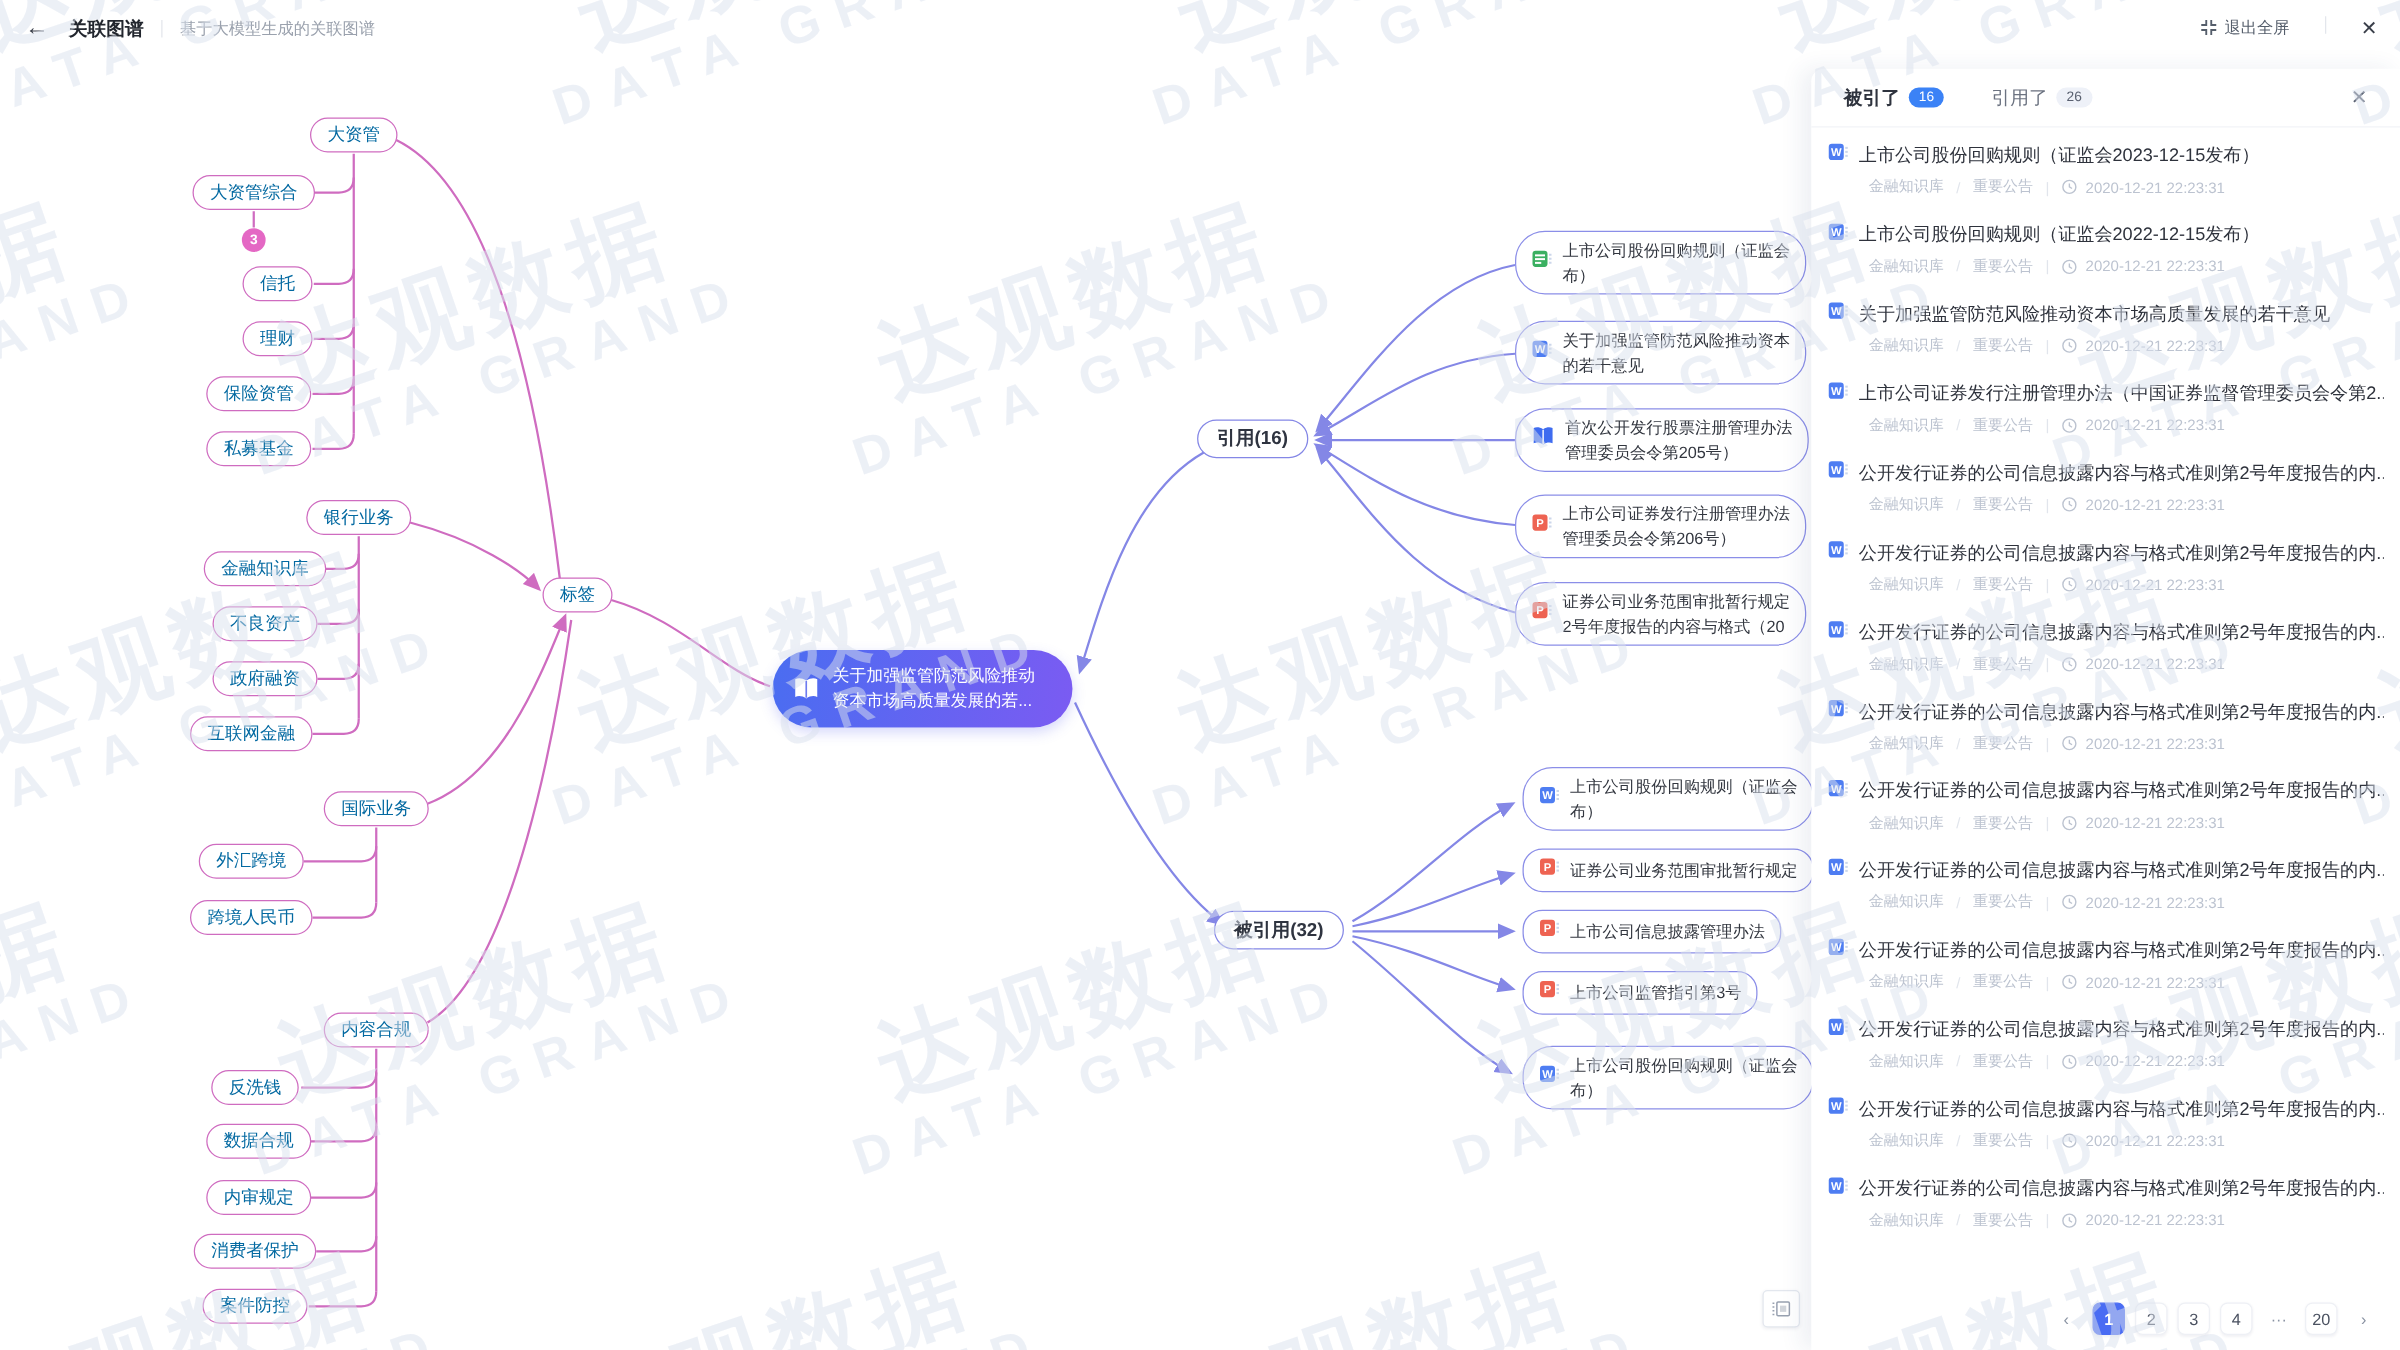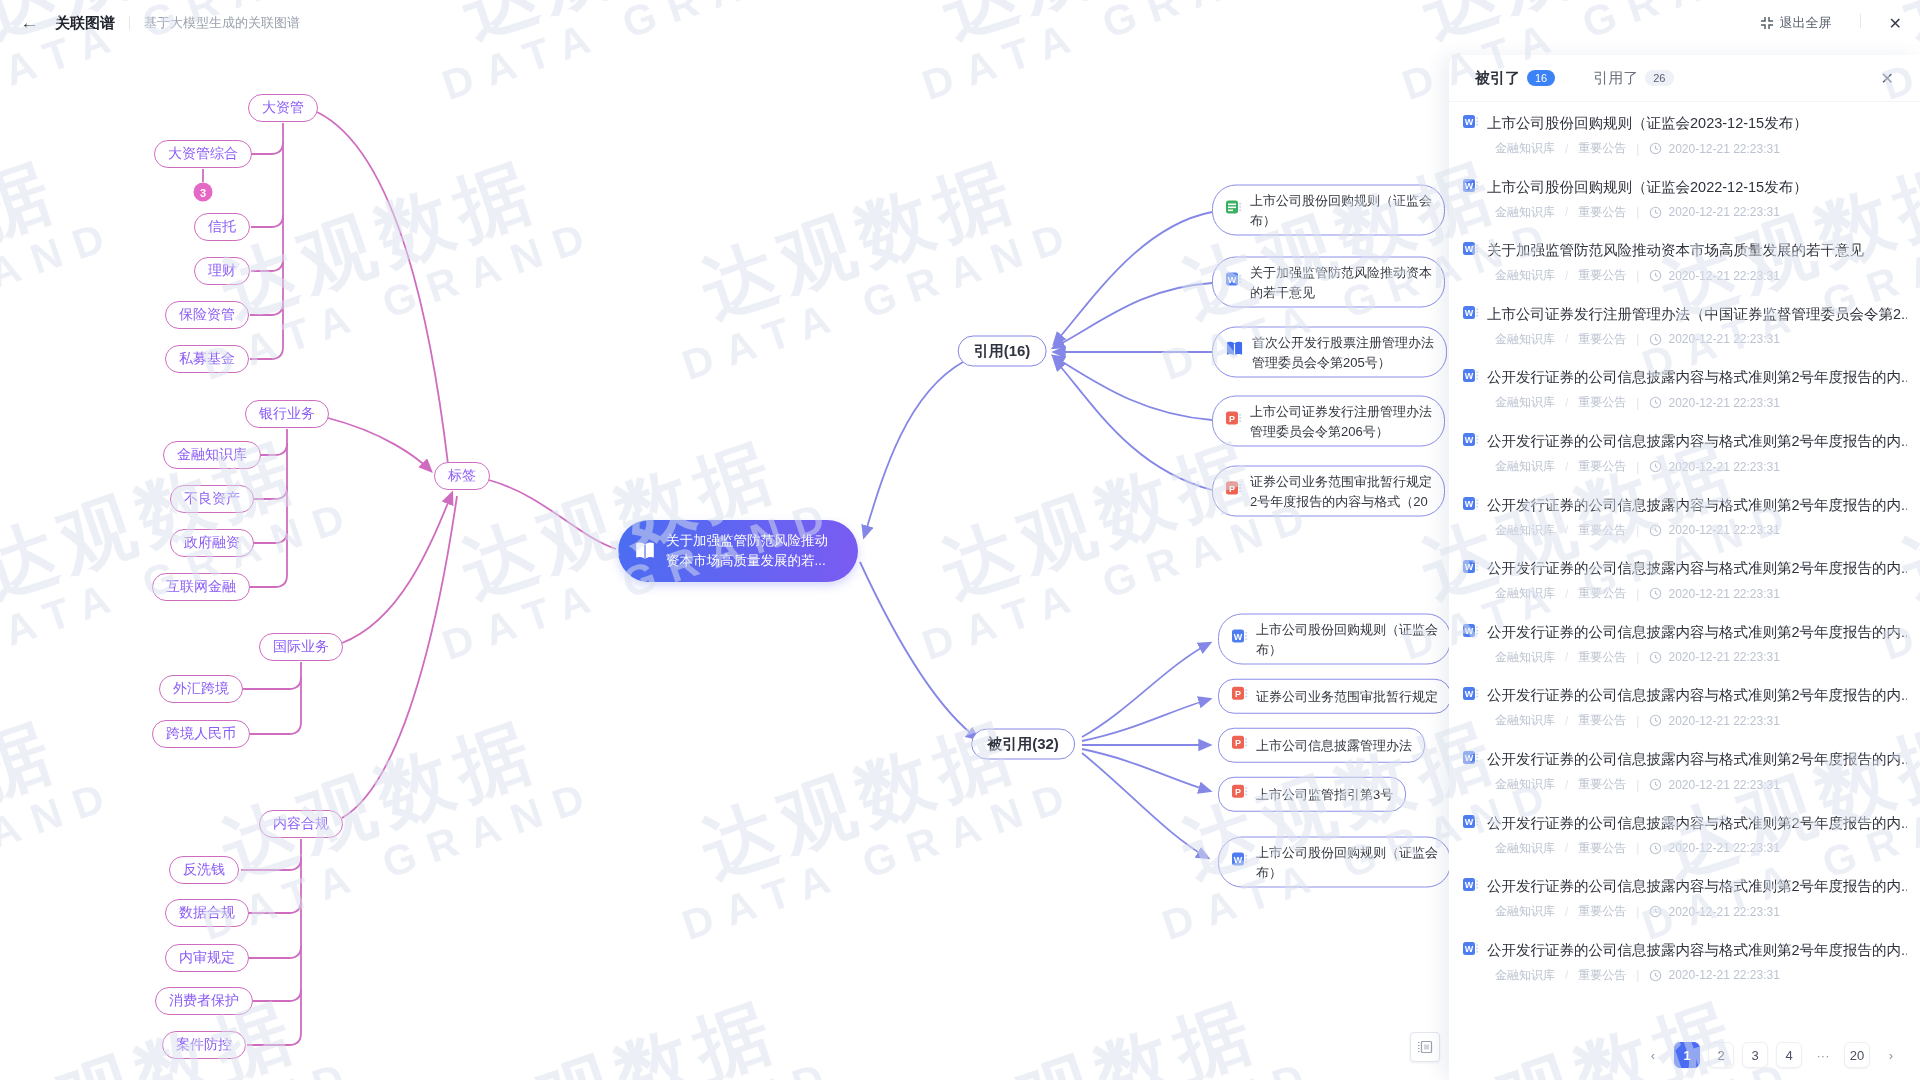--- a/index.html
+++ b/index.html
@@ -16,21 +16,21 @@
   .hdr-back{font-size:19px;color:#3a3f4a;cursor:pointer;margin-right:16px;}
   .hdr-title{font-size:15px;font-weight:bold;color:#22262e;}
   .hdr-div{width:1px;height:14px;background:#e3e6ec;margin:0 14px;}
   .hdr-sub{font-size:13px;color:#9aa1ad;}
   .hdr-right{margin-left:auto;display:flex;align-items:flex-start;gap:14px;}
   .hdr-exit{display:flex;align-items:center;gap:6px;font-size:13px;color:#555e6b;cursor:pointer;}
   .hdr-close{font-size:16px;color:#3a3f4a;cursor:pointer;}
   
   #graph-svg{position:absolute;top:0;left:0;z-index:1;}
   .node{position:absolute;z-index:2;background:#fff;box-sizing:border-box;cursor:pointer;}
-  .pink-node{border:1.6px solid #cf6cc0;border-radius:16px;padding:4px 13px;font-size:14px;color:#8b5cf6;
+  .pink-node{border:1.6px solid #cf6cc0;border-radius:16px;padding:4px 13px;font-size:14px;color:#0369a1;
              transform:translate(-50%,-50%);white-space:nowrap;}
   .badge{position:absolute;z-index:2;width:19px;height:19px;border-radius:50%;background:#e468c4;color:#fff;
          font-size:11px;font-weight:bold;display:flex;align-items:center;justify-content:center;
          transform:translate(-50%,-50%);cursor:pointer;}
   .purple-node{border:1.6px solid #8487e6;border-radius:18px;padding:5px 15px;font-size:15px;font-weight:600;
                color:#2f3440;transform:translate(-50%,-50%);white-space:nowrap;}
   .doc-node{border:1.6px solid #8b8ee8;border-radius:24px;padding:5px 12px;font-size:13px;color:#32363f;
             display:flex;align-items:center;gap:8px;transform:translateY(-50%);line-height:1.5;}
   .doc-node.one{border-radius:16px;}
   .doc-node .dtxt{white-space:nowrap;}

